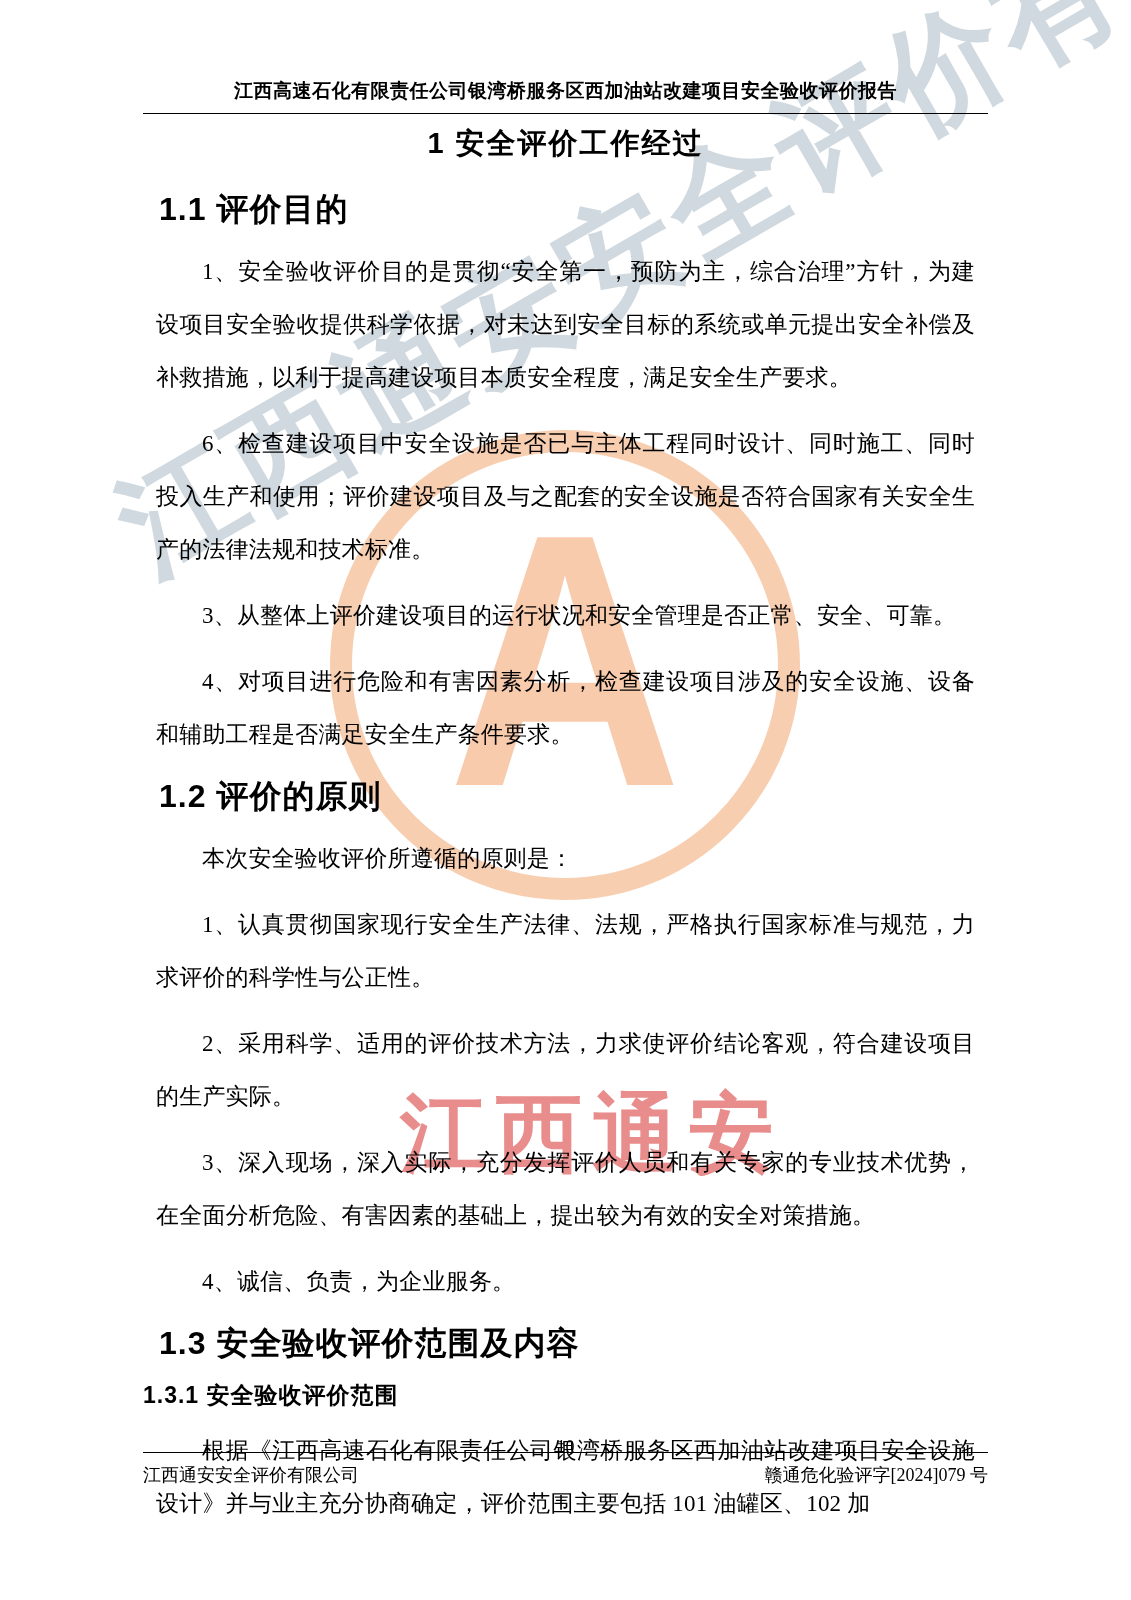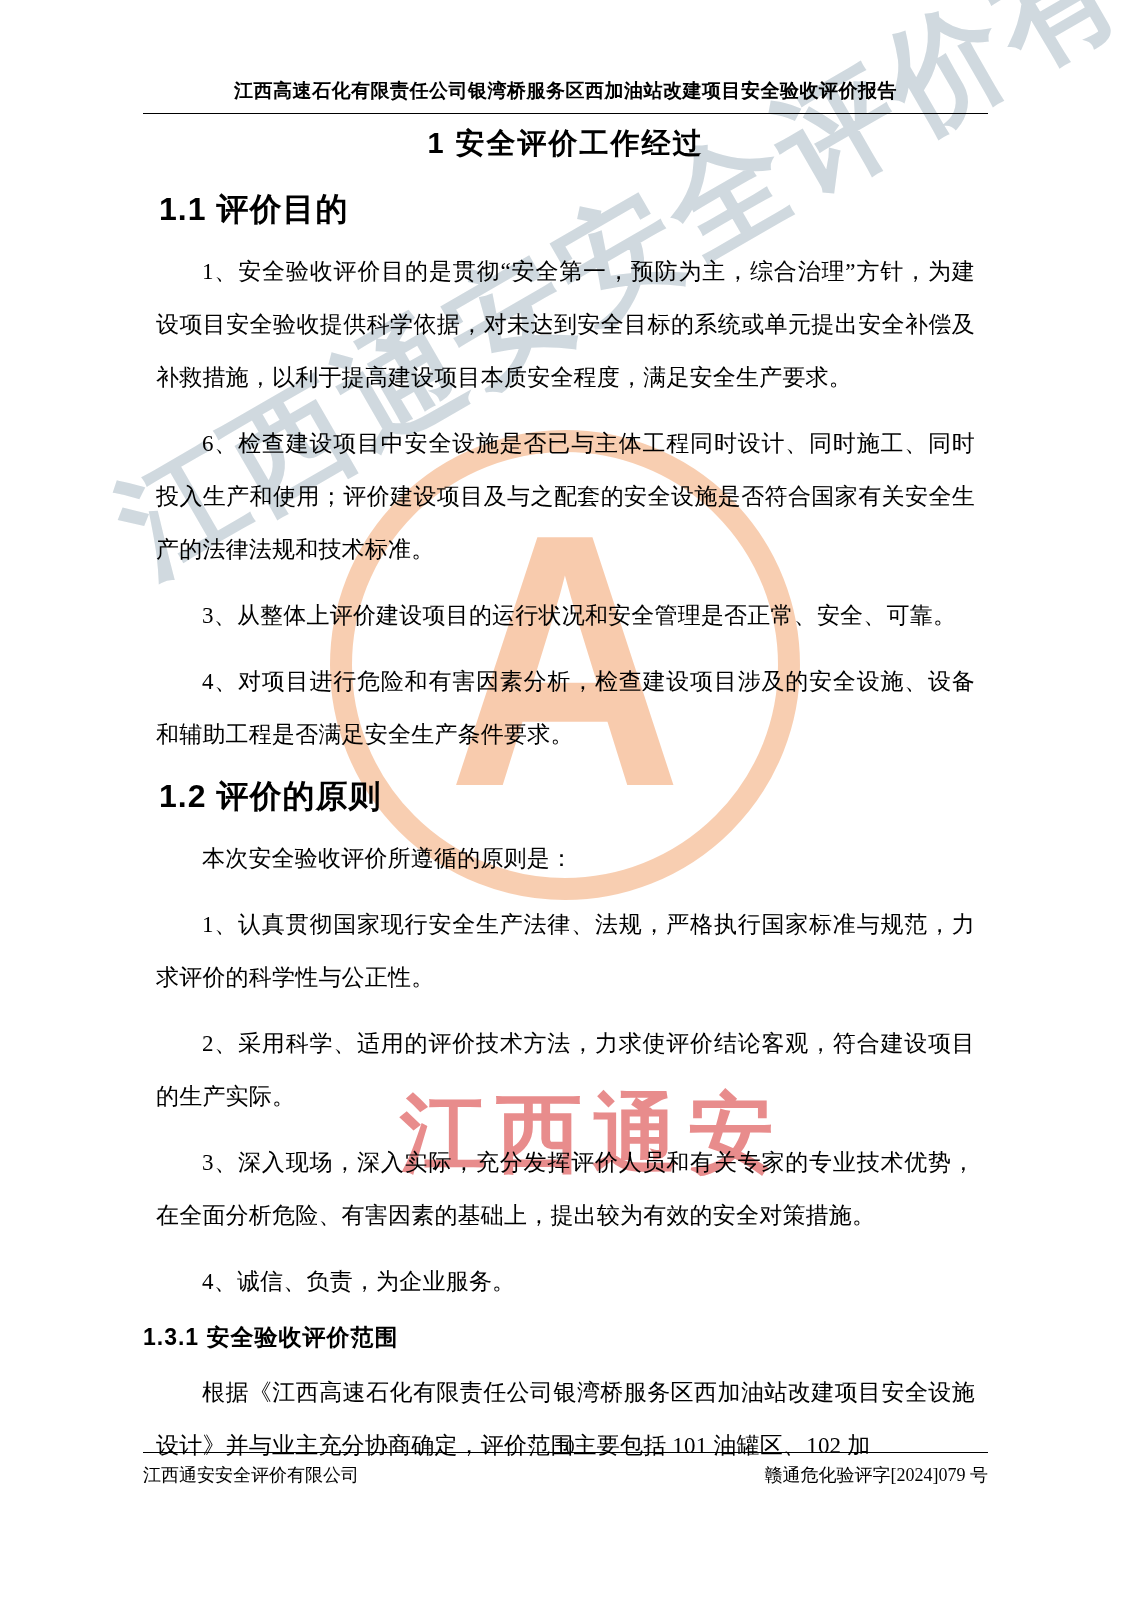--- a/index.html
+++ b/index.html
@@ -176,20 +176,21 @@
     <p class="para">3、从整体上评价建设项目的运行状况和安全管理是否正常、安全、可靠。</p>
     <p class="para">4、对项目进行危险和有害因素分析，检查建设项目涉及的安全设施、设备和辅助工程是否满足安全生产条件要求。</p>
 
     <div class="h2">1.2 评价的原则</div>
     <p class="para">本次安全验收评价所遵循的原则是：</p>
     <p class="para">1、认真贯彻国家现行安全生产法律、法规，严格执行国家标准与规范，力求评价的科学性与公正性。</p>
     <p class="para">2、采用科学、适用的评价技术方法，力求使评价结论客观，符合建设项目的生产实际。</p>
     <p class="para">3、深入现场，深入实际，充分发挥评价人员和有关专家的专业技术优势，在全面分析危险、有害因素的基础上，提出较为有效的安全对策措施。</p>
     <p class="para">4、诚信、负责，为企业服务。</p>
 
+    <div class="h2">1.3 安全验收评价范围及内容</div>
 
     <div class="h3">1.3.1 安全验收评价范围</div>
     <p class="para">根据《江西高速石化有限责任公司银湾桥服务区西加油站改建项目安全设施设计》并与业主充分协商确定，评价范围主要包括 101 油罐区、102 加</p>
   </div>
 
   <div class="page-number">10</div>
 
   <div class="doc-footer">
     <span>江西通安安全评价有限公司</span>
     <span>赣通危化验评字[2024]079 号</span>

